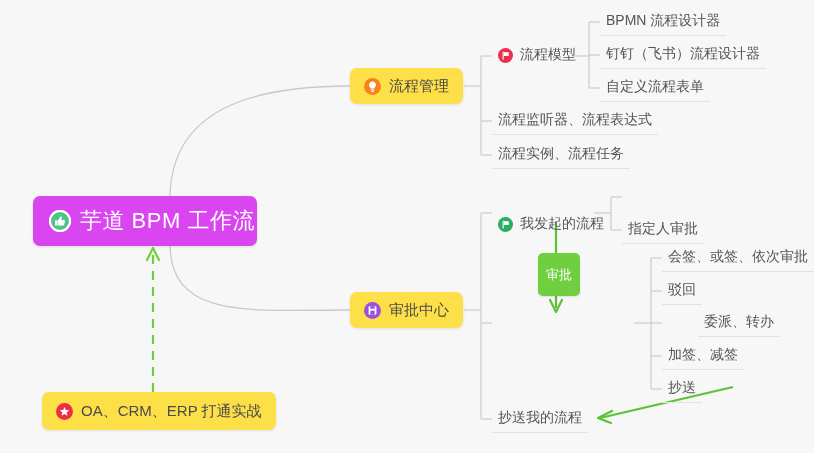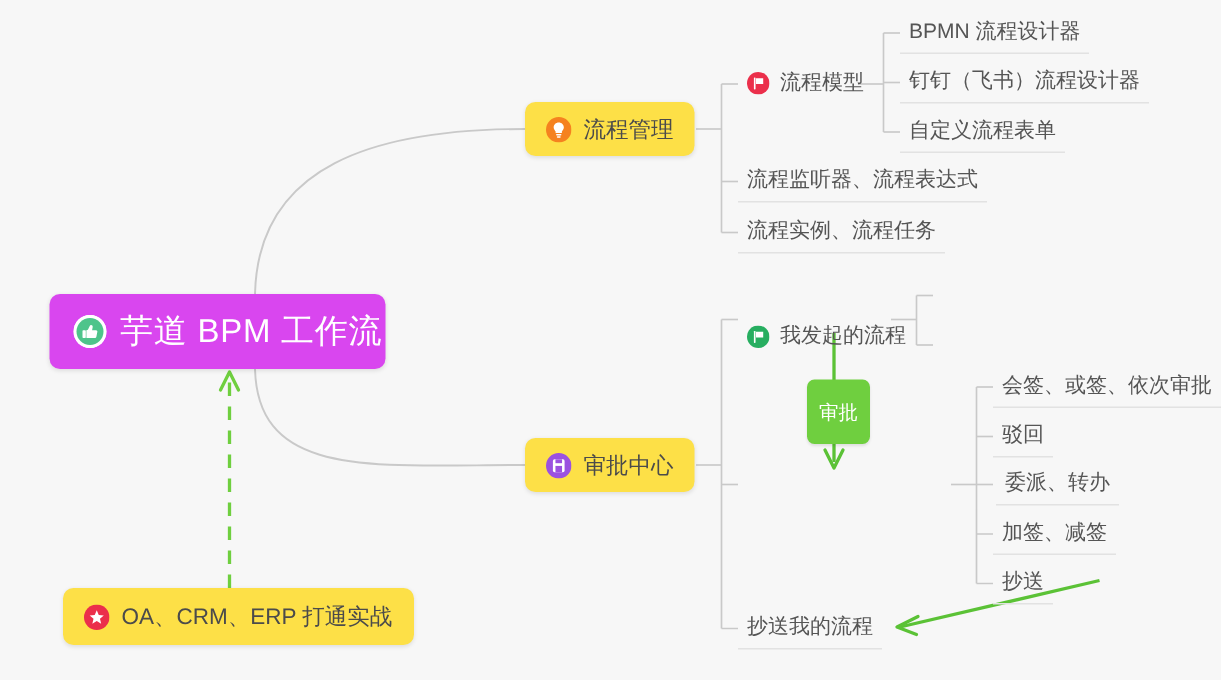--- a/index.html
+++ b/index.html
@@ -258,31 +258,34 @@
     <span class="ico ico-sm">
       <svg width="15" height="15" viewBox="0 0 15 15">
         <circle cx="7.5" cy="7.5" r="7.5" fill="#27ae60"></circle>
         <rect x="4.6" y="3.6" width="1.1" height="8.0" rx="0.4" fill="#ffffff"></rect>
         <path d="M6.0 4.2 L10.8 4.2 L10.8 8.0 L6.0 8.0 Z" fill="#ffffff"></path>
       </svg>
     </span>
     <span class="t">我发起的流程</span>
   </div>
 
+  <div class="text-node" style="left:622px; top:218px;">
+    <span class="t">指定人审批</span>
+  </div>
 
   <div class="badge-node" style="left:538px; top:253px;">审批</div>
 
 
   <div class="text-node" style="left:662px; top:246px;">
     <span class="t">会签、或签、依次审批</span>
   </div>
   <div class="text-node" style="left:662px; top:279px;">
     <span class="t">驳回</span>
   </div>
-  <div class="text-node" style="left:664px; top:311px;align-items:center;">
+  <div class="text-node" style="left:698px; top:311px;align-items:center;">
     <span class="t">委派、转办</span>
   </div>
   <div class="text-node" style="left:662px; top:344px;">
     <span class="t">加签、减签</span>
   </div>
   <div class="text-node" style="left:662px; top:377px;">
     <span class="t">抄送</span>
   </div>
 
   <div class="text-node" style="left:492px; top:407px;">

